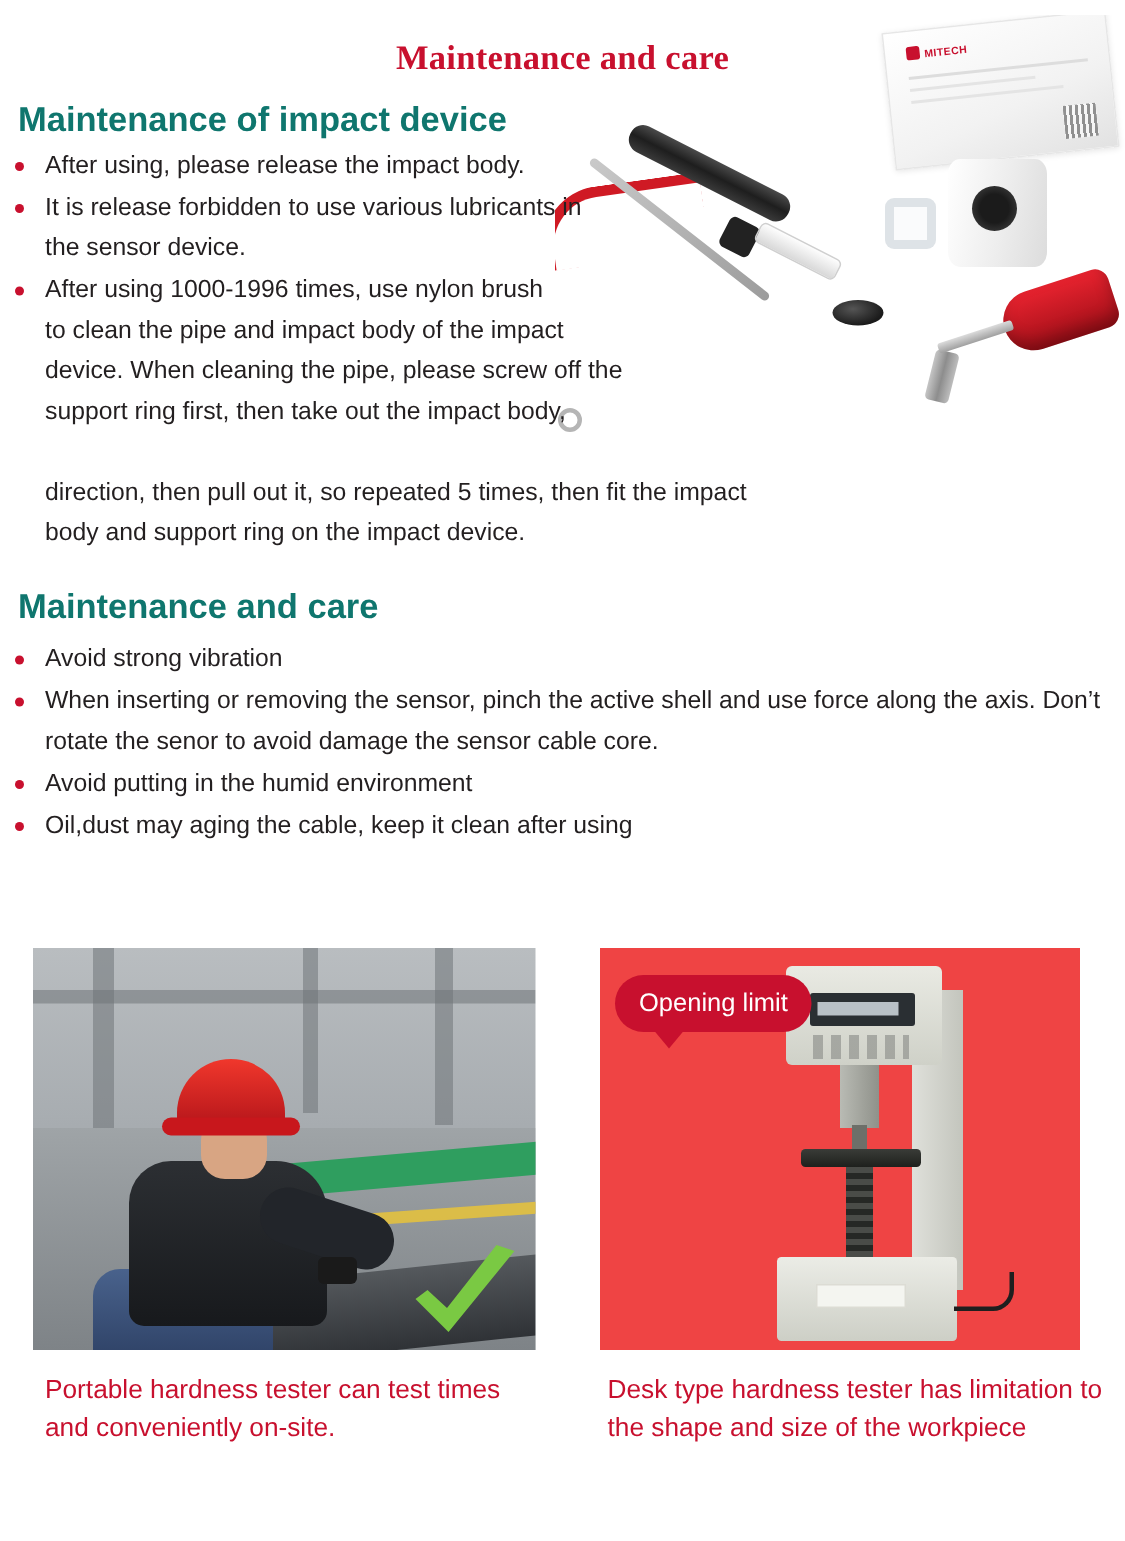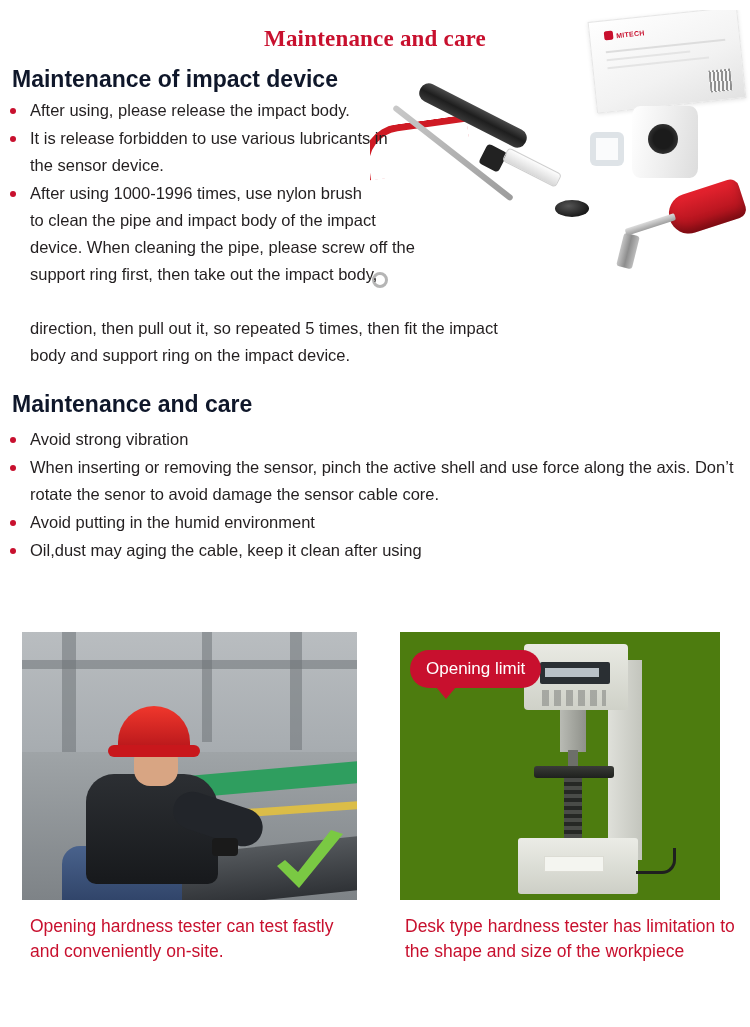--- a/index.html
+++ b/index.html
@@ -26,21 +26,21 @@
     font-size: 23px;
     letter-spacing: 0.2px;
     padding-top: 26px;
     margin: 0;
   }
 
   
   .section-heading {
     font-size: 23px;
     font-weight: bold;
-    color: #0f172a;
+    color: #0f766e;
     margin: 14px 0 4px 12px;
     font-family: "Liberation Sans", sans-serif;
   }
   .section-heading.second {
     margin-top: 22px;
     margin-bottom: 8px;
   }
 
   
   ul.bullets {
@@ -345,21 +345,21 @@
     height: 72px;
   }
 
   .photo-desk {
     position: absolute;
     left: 400px;
     top: 0;
     width: 320px;
     height: 268px;
     overflow: hidden;
-    background: #4d7c0f;
+    background: #ef4444;
   }
   .desk-machine {
     position: absolute;
     left: 118px; top: 4px;
     width: 130px; height: 258px;
   }
   .desk-machine .column {
     position: absolute;
     right: 6px; top: 24px;
     width: 34px; height: 200px;
@@ -563,15 +563,15 @@
       <div class="anvil"></div>
       <div class="screw"></div>
       <div class="base">
         <div class="plate-logo"></div>
       </div>
       <div class="cable2"></div>
     </div>
     <div class="callout">Opening limit</div>
   </div>
 
-  <div class="caption left">Opening hardness tester can test fastly and conveniently on-site.</div>
+  <div class="caption left">Portable hardness tester can test times and conveniently on-site.</div>
   <div class="caption right">Desk type hardness tester has limitation to the shape and size of the workpiece</div>
 </div>
 
 </body></html>

